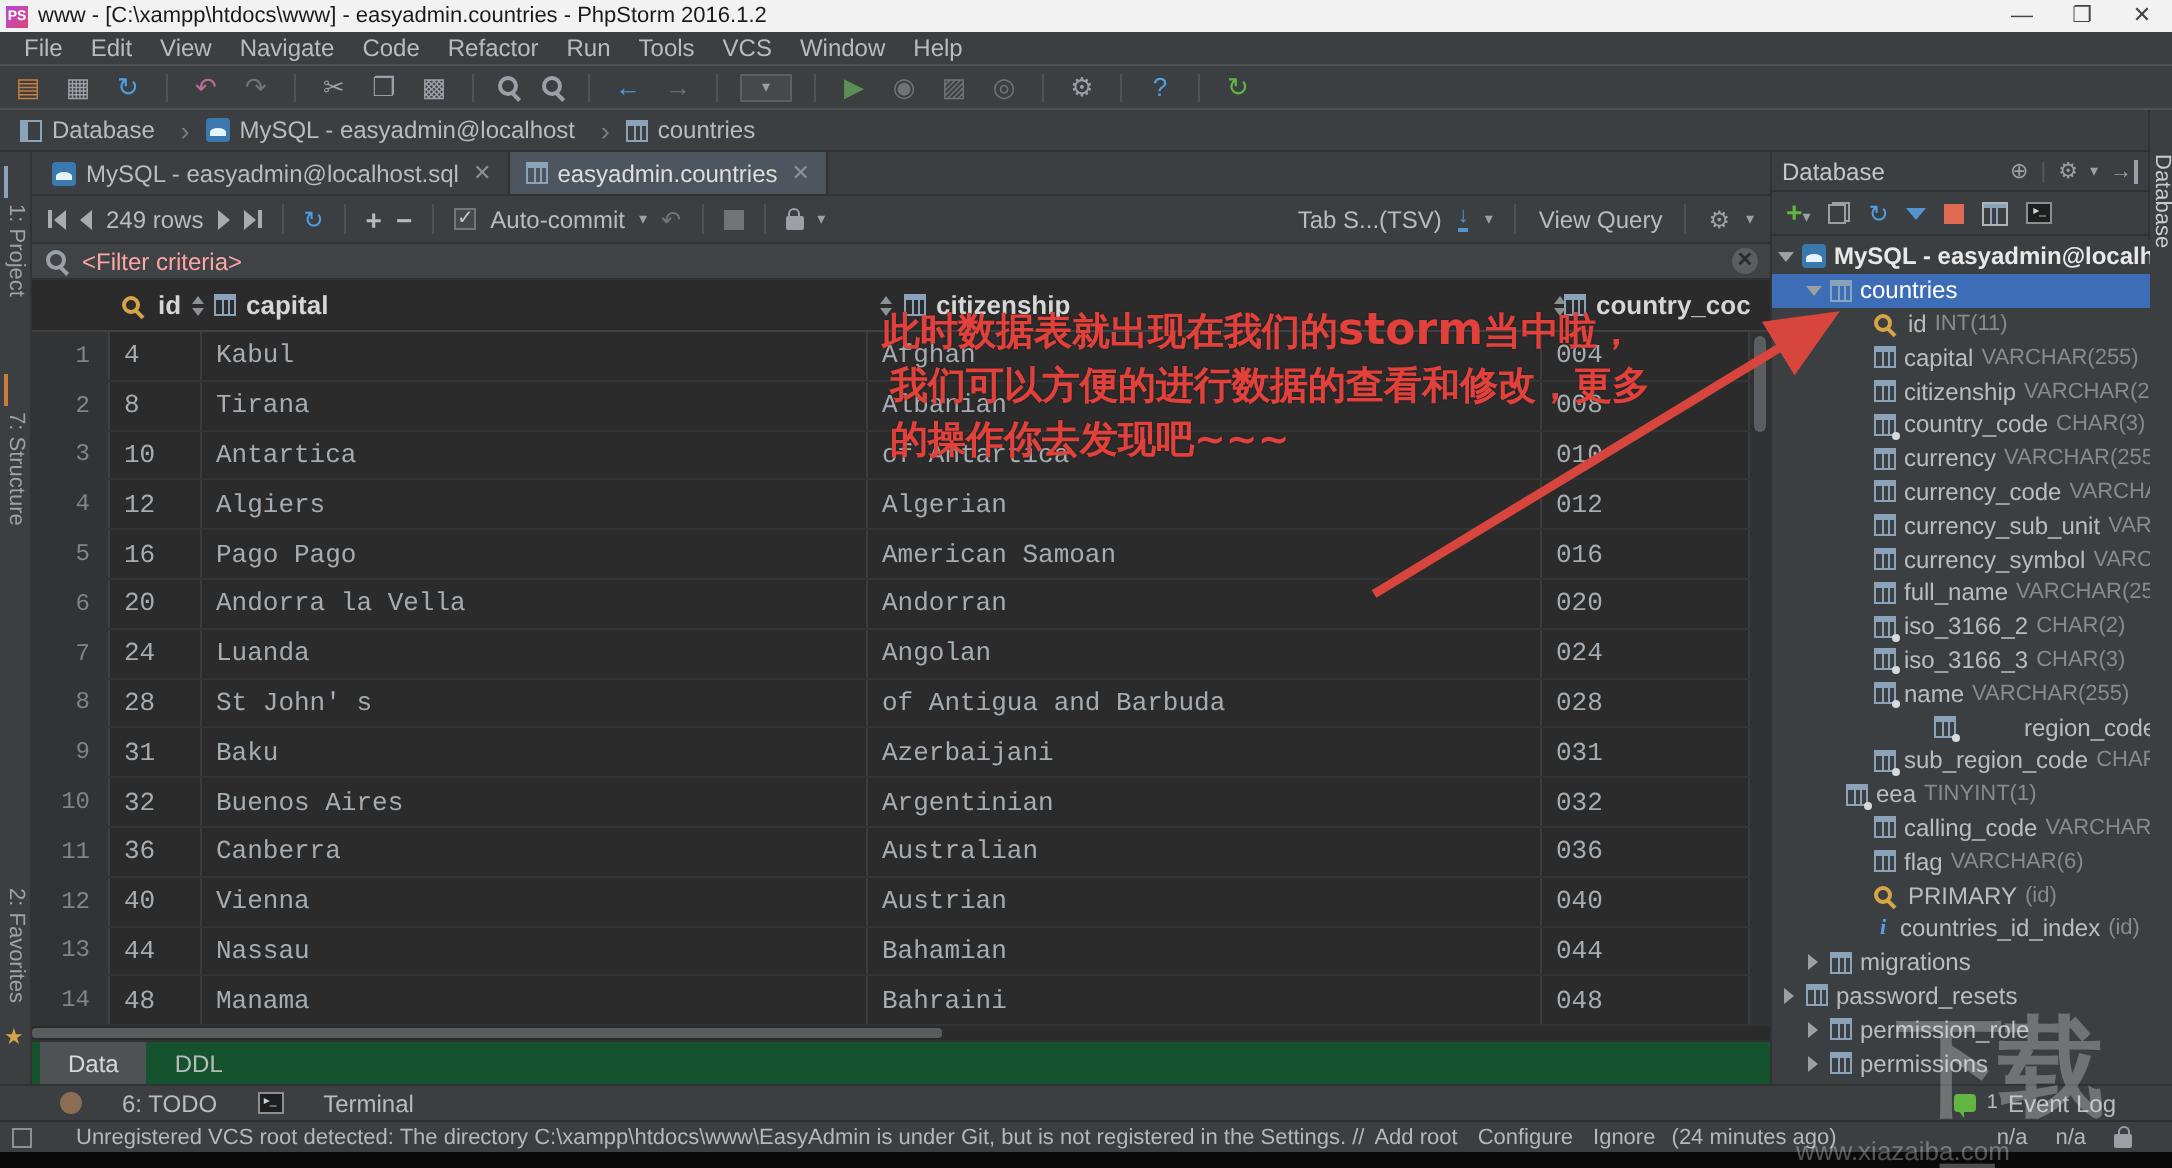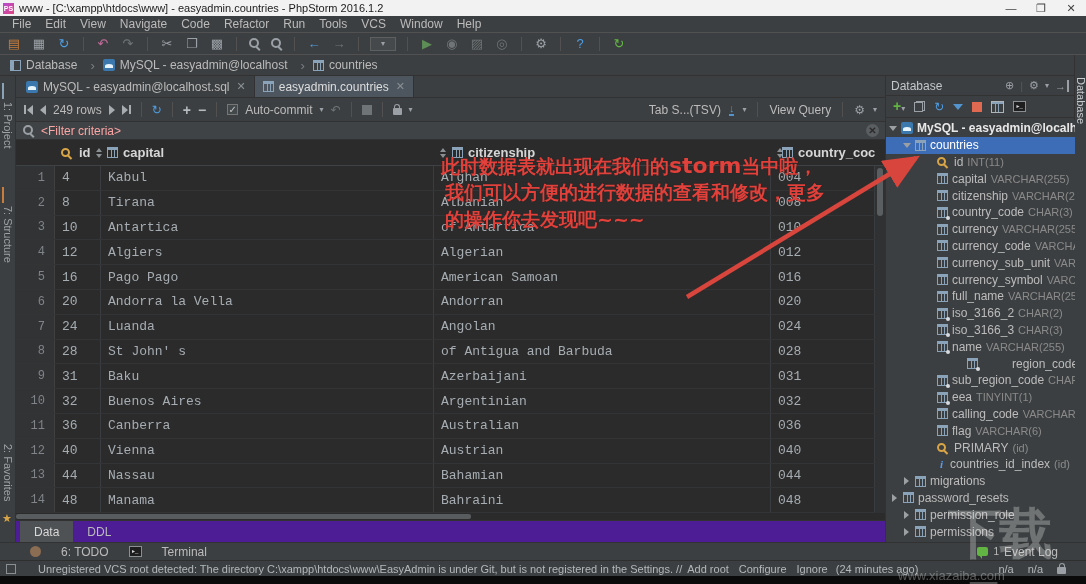--- a/index.html
+++ b/index.html
@@ -83,21 +83,21 @@
   .c-num{width:39px;}.c-id{width:46px;}.c-capital{width:333px;}.c-citizen{width:337px;}.c-code{width:104px;}
   .vsb{position:absolute;right:0;top:26px;width:10px;height:347px;background:#2f3132;}
   .vsb .thumb{position:absolute;left:2px;top:2px;width:6px;height:48px;background:#5b5e60;border-radius:3px;}
   .hsb{position:absolute;left:16px;top:513px;width:860px;height:7px;background:#2b2b2b;}
   .hsb .thumb{position:absolute;left:0;top:1px;width:455px;height:5px;background:#595c5e;border-radius:2px;}
   .ico-sort{display:inline-block;position:relative;width:7px;height:10px;}
   .ico-sort::before{content:"";position:absolute;left:0;top:0;border-left:3.5px solid transparent;border-right:3.5px solid transparent;border-bottom:4px solid #8b9094;}
   .ico-sort::after{content:"";position:absolute;left:0;bottom:0;border-left:3.5px solid transparent;border-right:3.5px solid transparent;border-top:4px solid #8b9094;}
 
   
-  .dtabs{position:absolute;left:16px;top:520px;width:869px;height:22px;background:#4c1d95;border-top:1px solid #323232;
+  .dtabs{position:absolute;left:16px;top:520px;width:869px;height:22px;background:#14532d;border-top:1px solid #323232;
          display:flex;align-items:stretch;padding-left:4px;}
   .dtab{display:flex;align-items:center;padding:0 14px;color:#bbbbbb;}
   .dtab.active{background:#4e5254;color:#d8d8d8;}
 
   
   .dbpanel{position:absolute;left:885px;top:76px;width:189px;height:466px;background:#3c3f41;border-left:1px solid #323232;}
   .db-head{height:20px;display:flex;align-items:center;padding:0 5px;color:#c3c7ca;border-bottom:1px solid #323232;}
   .db-head .hics{margin-left:auto;display:flex;align-items:center;gap:6px;color:#9aa0a6;font-size:11px;}
   .db-tools{height:22px;display:flex;align-items:center;gap:9px;padding:0 7px;border-bottom:1px solid #323232;}
   .plus{color:#62b543;font-weight:bold;font-size:14px;line-height:14px;}
@@ -564,21 +564,21 @@
           <span class="ico-grid dot"></span>
           <span class="name">region_code</span>
           <span class="typ">CHAR(3)</span>
         </div>
         <div class="trow" style="padding-left: 38px;">
           <span class="tw"></span>
           <span class="ico-grid dot"></span>
           <span class="name">sub_region_code</span>
           <span class="typ">CHAR(3)</span>
         </div>
-        <div class="trow" style="padding-left: 38px;">
+        <div class="trow" style="padding-left: 24px;">
           <span class="tw"></span>
           <span class="ico-grid dot"></span>
           <span class="name">eea</span>
           <span class="typ">TINYINT(1)</span>
         </div>
         <div class="trow" style="padding-left: 38px;">
           <span class="tw"></span>
           <span class="ico-grid"></span>
           <span class="name">calling_code</span>
           <span class="typ">VARCHAR(3)</span>

